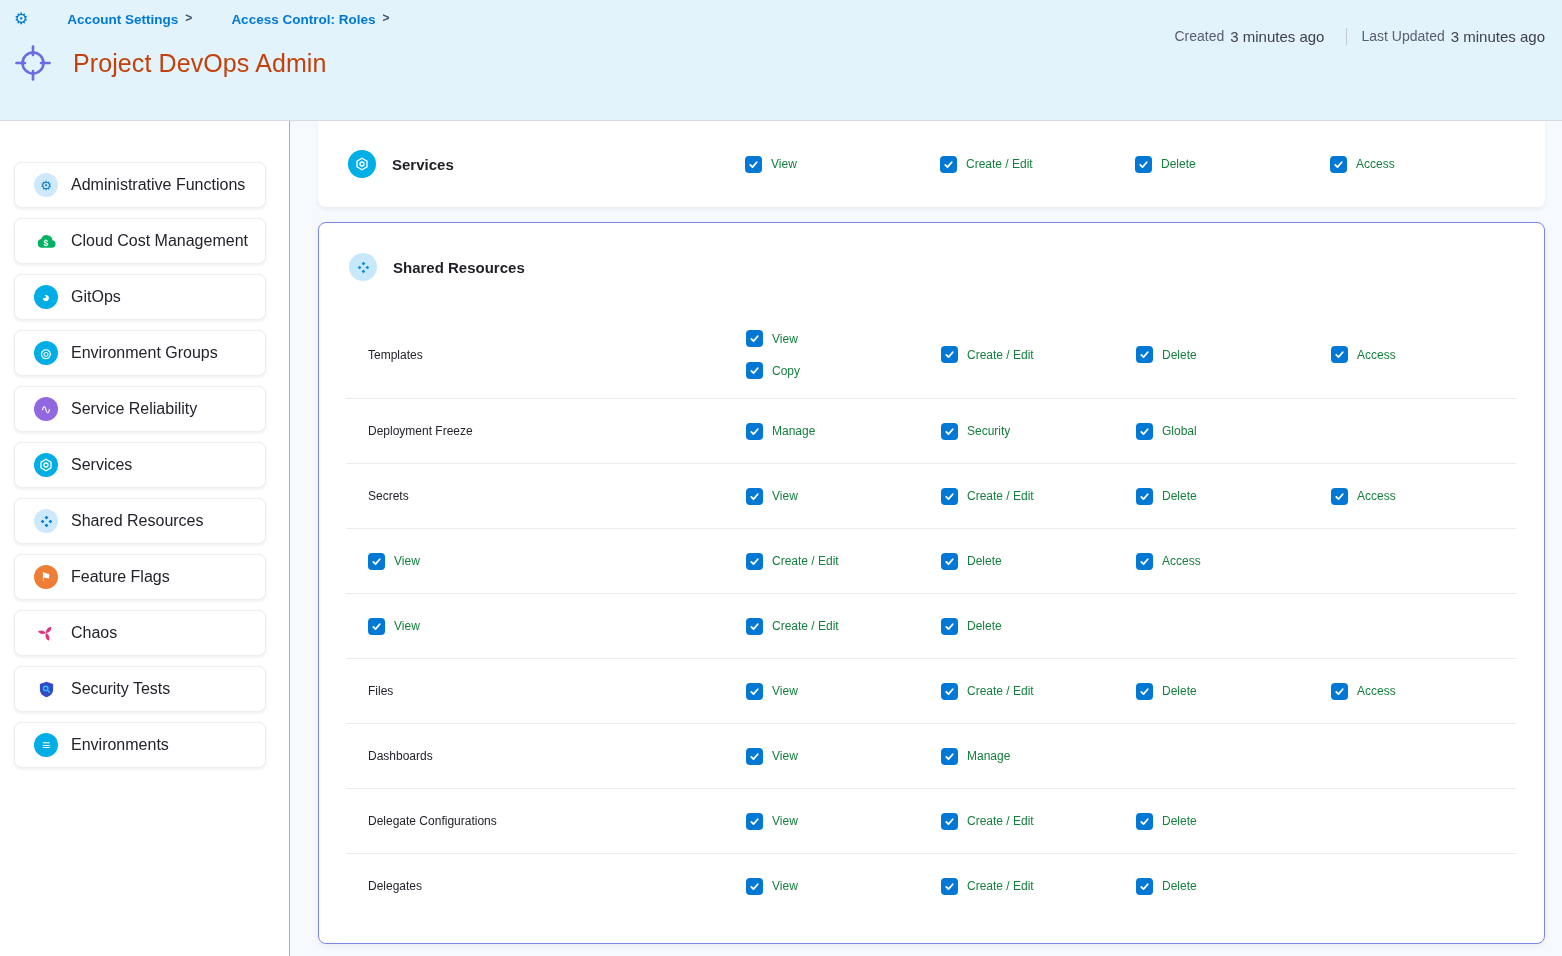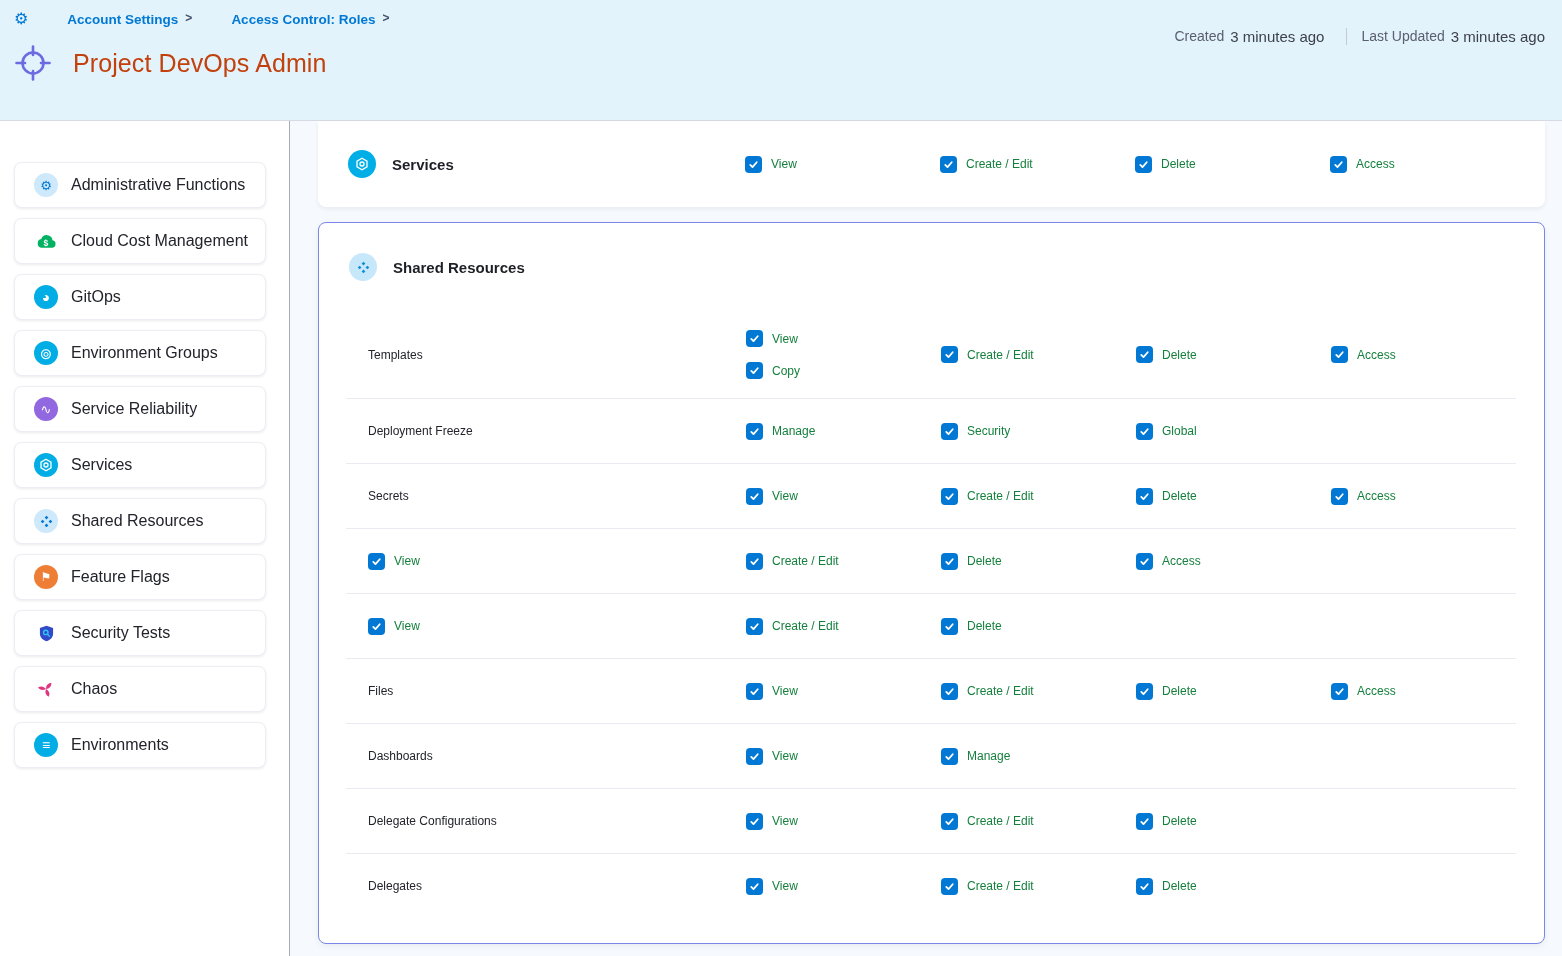--- a/index.html
+++ b/index.html
@@ -180,38 +180,38 @@
             <path d="M12.8 5.7 15.1 8 12.8 10.3 10.5 8z"></path>
           </svg>
         </span>
         <span class="side-label">Shared Resources</span>
       </div>
       <div class="side-item">
         <span class="icn round" style="height: 24px; width: 24px; background: rgb(238, 126, 53); color: rgb(255, 255, 255); font-size: 12px;">⚑</span>
         <span class="side-label">Feature Flags</span>
       </div>
       <div class="side-item">
+        <span class="icn" style="height: 24px; width: 24px; color: rgb(224, 53, 127);">
+          <svg viewBox="0 0 16 16" width="18" height="18" fill="currentColor">
+            <path d="M8 8C8 4.8 9.6 2.6 12.8 2.6 12.8 5.8 11 7.6 8 8Z"></path>
+            <path d="M8 8C8 4.8 9.6 2.6 12.8 2.6 12.8 5.8 11 7.6 8 8Z" transform="rotate(120 8 8)"></path>
+            <path d="M8 8C8 4.8 9.6 2.6 12.8 2.6 12.8 5.8 11 7.6 8 8Z" transform="rotate(240 8 8)"></path>
+          </svg>
+        </span>
+        <span class="side-label">Chaos</span>
+      </div>
+      <div class="side-item">
         <span class="icn" style="height: 24px; width: 24px; color: rgb(50, 73, 200);">
           <svg viewBox="0 0 16 16" width="17" height="17">
             <path d="M8 .8l6.2 2v5.1c0 3.6-2.6 6.2-6.2 7.3C4.4 14.1 1.8 11.5 1.8 7.9V2.8z" fill="currentColor"></path>
             <circle cx="7.3" cy="7" r="2.1" fill="none" stroke="#2cc4f5" stroke-width="1.3"></circle>
             <line x1="8.9" y1="8.6" x2="10.8" y2="10.5" stroke="#2cc4f5" stroke-width="1.3" stroke-linecap="round"></line>
           </svg>
         </span>
         <span class="side-label">Security Tests</span>
-      </div>
-      <div class="side-item">
-        <span class="icn" style="height: 24px; width: 24px; color: rgb(224, 53, 127);">
-          <svg viewBox="0 0 16 16" width="18" height="18" fill="currentColor">
-            <path d="M8 8C8 4.8 9.6 2.6 12.8 2.6 12.8 5.8 11 7.6 8 8Z"></path>
-            <path d="M8 8C8 4.8 9.6 2.6 12.8 2.6 12.8 5.8 11 7.6 8 8Z" transform="rotate(120 8 8)"></path>
-            <path d="M8 8C8 4.8 9.6 2.6 12.8 2.6 12.8 5.8 11 7.6 8 8Z" transform="rotate(240 8 8)"></path>
-          </svg>
-        </span>
-        <span class="side-label">Chaos</span>
       </div>
       <div class="side-item">
         <span class="icn round" style="height: 24px; width: 24px; background: rgb(0, 173, 228); color: rgb(255, 255, 255); font-size: 14px;">≡</span>
         <span class="side-label">Environments</span>
       </div>
     </nav>
 
   <main class="content">
     <section class="card card-services" id="section-0">
         <div class="sec-head-grid">

